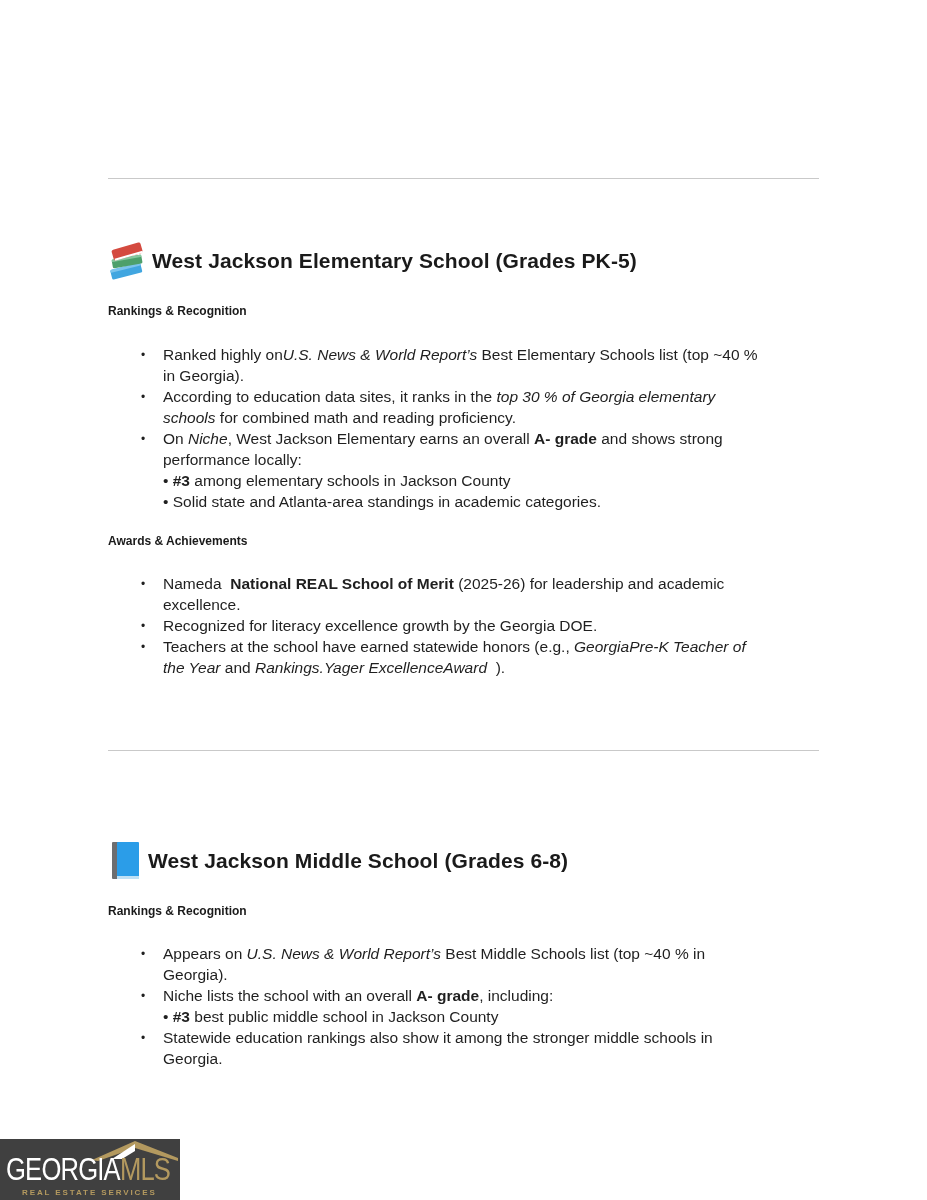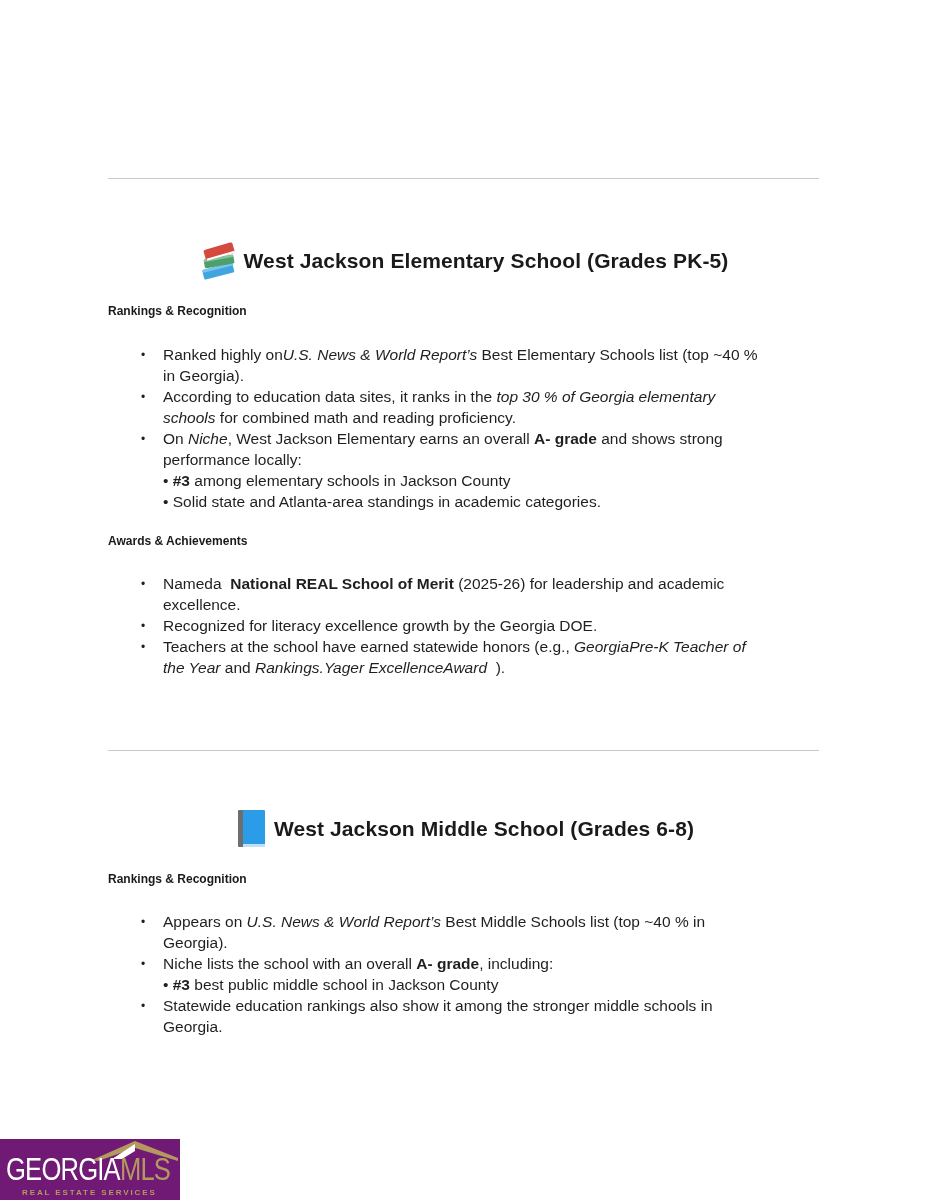--- a/index.html
+++ b/index.html
@@ -16,23 +16,23 @@
 
   hr.divider {
     position: absolute; left: 108px; width: 711px;
     margin: 0; border: none; border-top: 1px solid #c9c9c9;
   }
   hr.d1 { top: 178px; }
   hr.d2 { top: 750px; }
 
   section.school { position: absolute; left: 108px; width: 712px; }
   section.s1 { top: 240px; }
-  section.s2 { top: 808px; }
+  section.s2 { top: 840px; }
 
-  .title-row { display: flex; align-items: center; height: 42px; justify-content: center; }
+  .title-row { display: flex; align-items: center; height: 42px; }
   .title-row .icon { flex: 0 0 auto; margin-right: 6px; line-height: 0; }
   h1.school-title {
     margin: 0; font-size: 21px; font-weight: bold; color: #1a1a1a;
     letter-spacing: 0.1px; white-space: nowrap;
   }
   h2.sub-heading {
     margin: 0; font-size: 12px; font-weight: bold; color: #1a1a1a;
     line-height: 21px;
   }
   .s1 h2.r1 { margin-top: 19px; }
@@ -136,21 +136,21 @@
     </div>
 
     <h2 class="sub-heading r1">Rankings &amp; Recognition</h2>
     <ul class="bullets b1">
         <li><span>Appears on </span><span class="it">U.S. News &amp; World Report’s</span><span> Best Middle Schools list (top ~40 % in Georgia).</span></li>
         <li><span>Niche lists the school with an overall </span><span class="bd">A- grade</span><span>, including:</span><div class="subline"><span>• </span><span class="bd">#3</span><span> best public middle school in Jackson County</span></div></li>
         <li><span>Statewide education rankings also show it among the stronger middle schools in Georgia.</span></li>
       </ul>
   </section>
 
-  <div class="mls-logo" style="background-color: #701a75;">
+  <div class="mls-logo" style="background-color: #404040;">
     <span class="mls-roof">
       <svg width="86" height="20" viewBox="0 0 86 20">
         <polygon points="0,19 43,0 86,17 86,20 43,7 6,20" fill="#b3995f"></polygon>
         <polygon points="20,18 43,3 43,10 30,18" fill="#ffffff"></polygon>
       </svg>
     </span>
     <div class="mls-name">
       <span class="nm-white" style="color: rgb(255, 255, 255);">GEORGIA</span><span class="nm-gold" style="color: rgb(179, 153, 95);">MLS</span>
     </div>
     <div class="mls-tag" style="color: rgb(179, 153, 95);">REAL ESTATE SERVICES</div>

